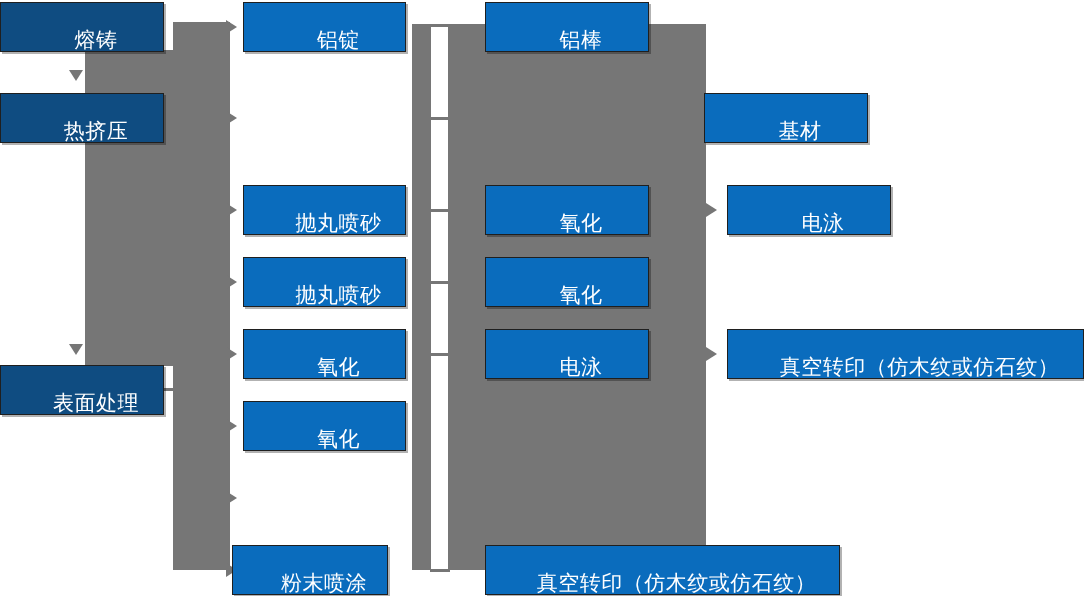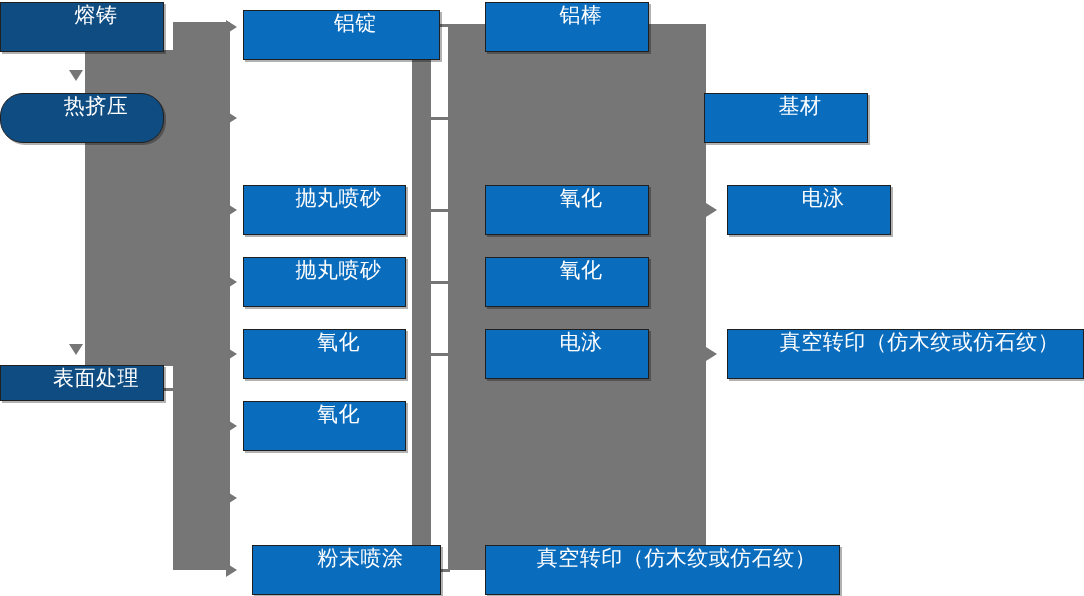--- a/index.html
+++ b/index.html
@@ -44,21 +44,21 @@
     border-left: 7px solid transparent;
     border-right: 7px solid transparent;
     border-top: 11px solid #767676;
   }
 
   
   .node {
     position: absolute;
     box-sizing: border-box;
     display: flex;
-    align-items: flex-start;
+    align-items: flex-end;
     justify-content: center;
     color: #ffffff;
     border: 1px solid #1f1f1f;
     box-shadow: 2px 2px 0 rgba(0,0,0,0.30);
     font-size: 21px;
     line-height: 1.1;
     letter-spacing: 0.5px;
     white-space: nowrap;
     user-select: none;
     padding-left: 28px;
@@ -102,43 +102,43 @@
   <div class="gray-line" style="left:430px; top:353px; width:20px; height:3px;"></div>
   <div class="gray-line" style="left:430px; top:569px; width:20px; height:3px;"></div>
 
   <div class="arrow-right" style="left:706px; top:111px;"></div>
   <div class="arrow-right" style="left:706px; top:203px;"></div>
   <div class="arrow-right" style="left:706px; top:347px;"></div>
 
   <div class="node dark" style="left:0px; top:2px; width:164px; height:50px;">
     <span class="node-label">熔铸</span>
   </div>
-  <div class="node dark" style="left:0px; top:93px; width:164px; height:50px;border-radius:23px;">
+  <div class="node dark" style="left:0px; top:93px; width:164px; height:50px;">
     <span class="node-label">热挤压</span>
   </div>
-  <div class="node dark" style="left:0px; top:365px; width:164px; height:36px;">
+  <div class="node dark" style="left:0px; top:365px; width:164px; height:50px;">
     <span class="node-label">表面处理</span>
   </div>
 
-  <div class="node light" style="left:243px; top:10px; width:197px; height:50px;">
+  <div class="node light" style="left:243px; top:2px; width:163px; height:50px;">
     <span class="node-label">铝锭</span>
   </div>
   <div class="node light" style="left:243px; top:185px; width:163px; height:50px;">
     <span class="node-label">抛丸喷砂</span>
   </div>
   <div class="node light" style="left:243px; top:257px; width:163px; height:50px;">
     <span class="node-label">抛丸喷砂</span>
   </div>
   <div class="node light" style="left:243px; top:329px; width:163px; height:50px;">
     <span class="node-label">氧化</span>
   </div>
   <div class="node light" style="left:243px; top:401px; width:163px; height:50px;">
     <span class="node-label">氧化</span>
   </div>
-  <div class="node light" style="left:252px; top:545px; width:189px; height:50px;">
+  <div class="node light" style="left:232px; top:545px; width:156px; height:50px;">
     <span class="node-label">粉末喷涂</span>
   </div>
 
   <div class="node light" style="left:485px; top:2px; width:164px; height:50px;">
     <span class="node-label">铝棒</span>
   </div>
   <div class="node light" style="left:485px; top:185px; width:164px; height:50px;">
     <span class="node-label">氧化</span>
   </div>
   <div class="node light" style="left:485px; top:257px; width:164px; height:50px;">

